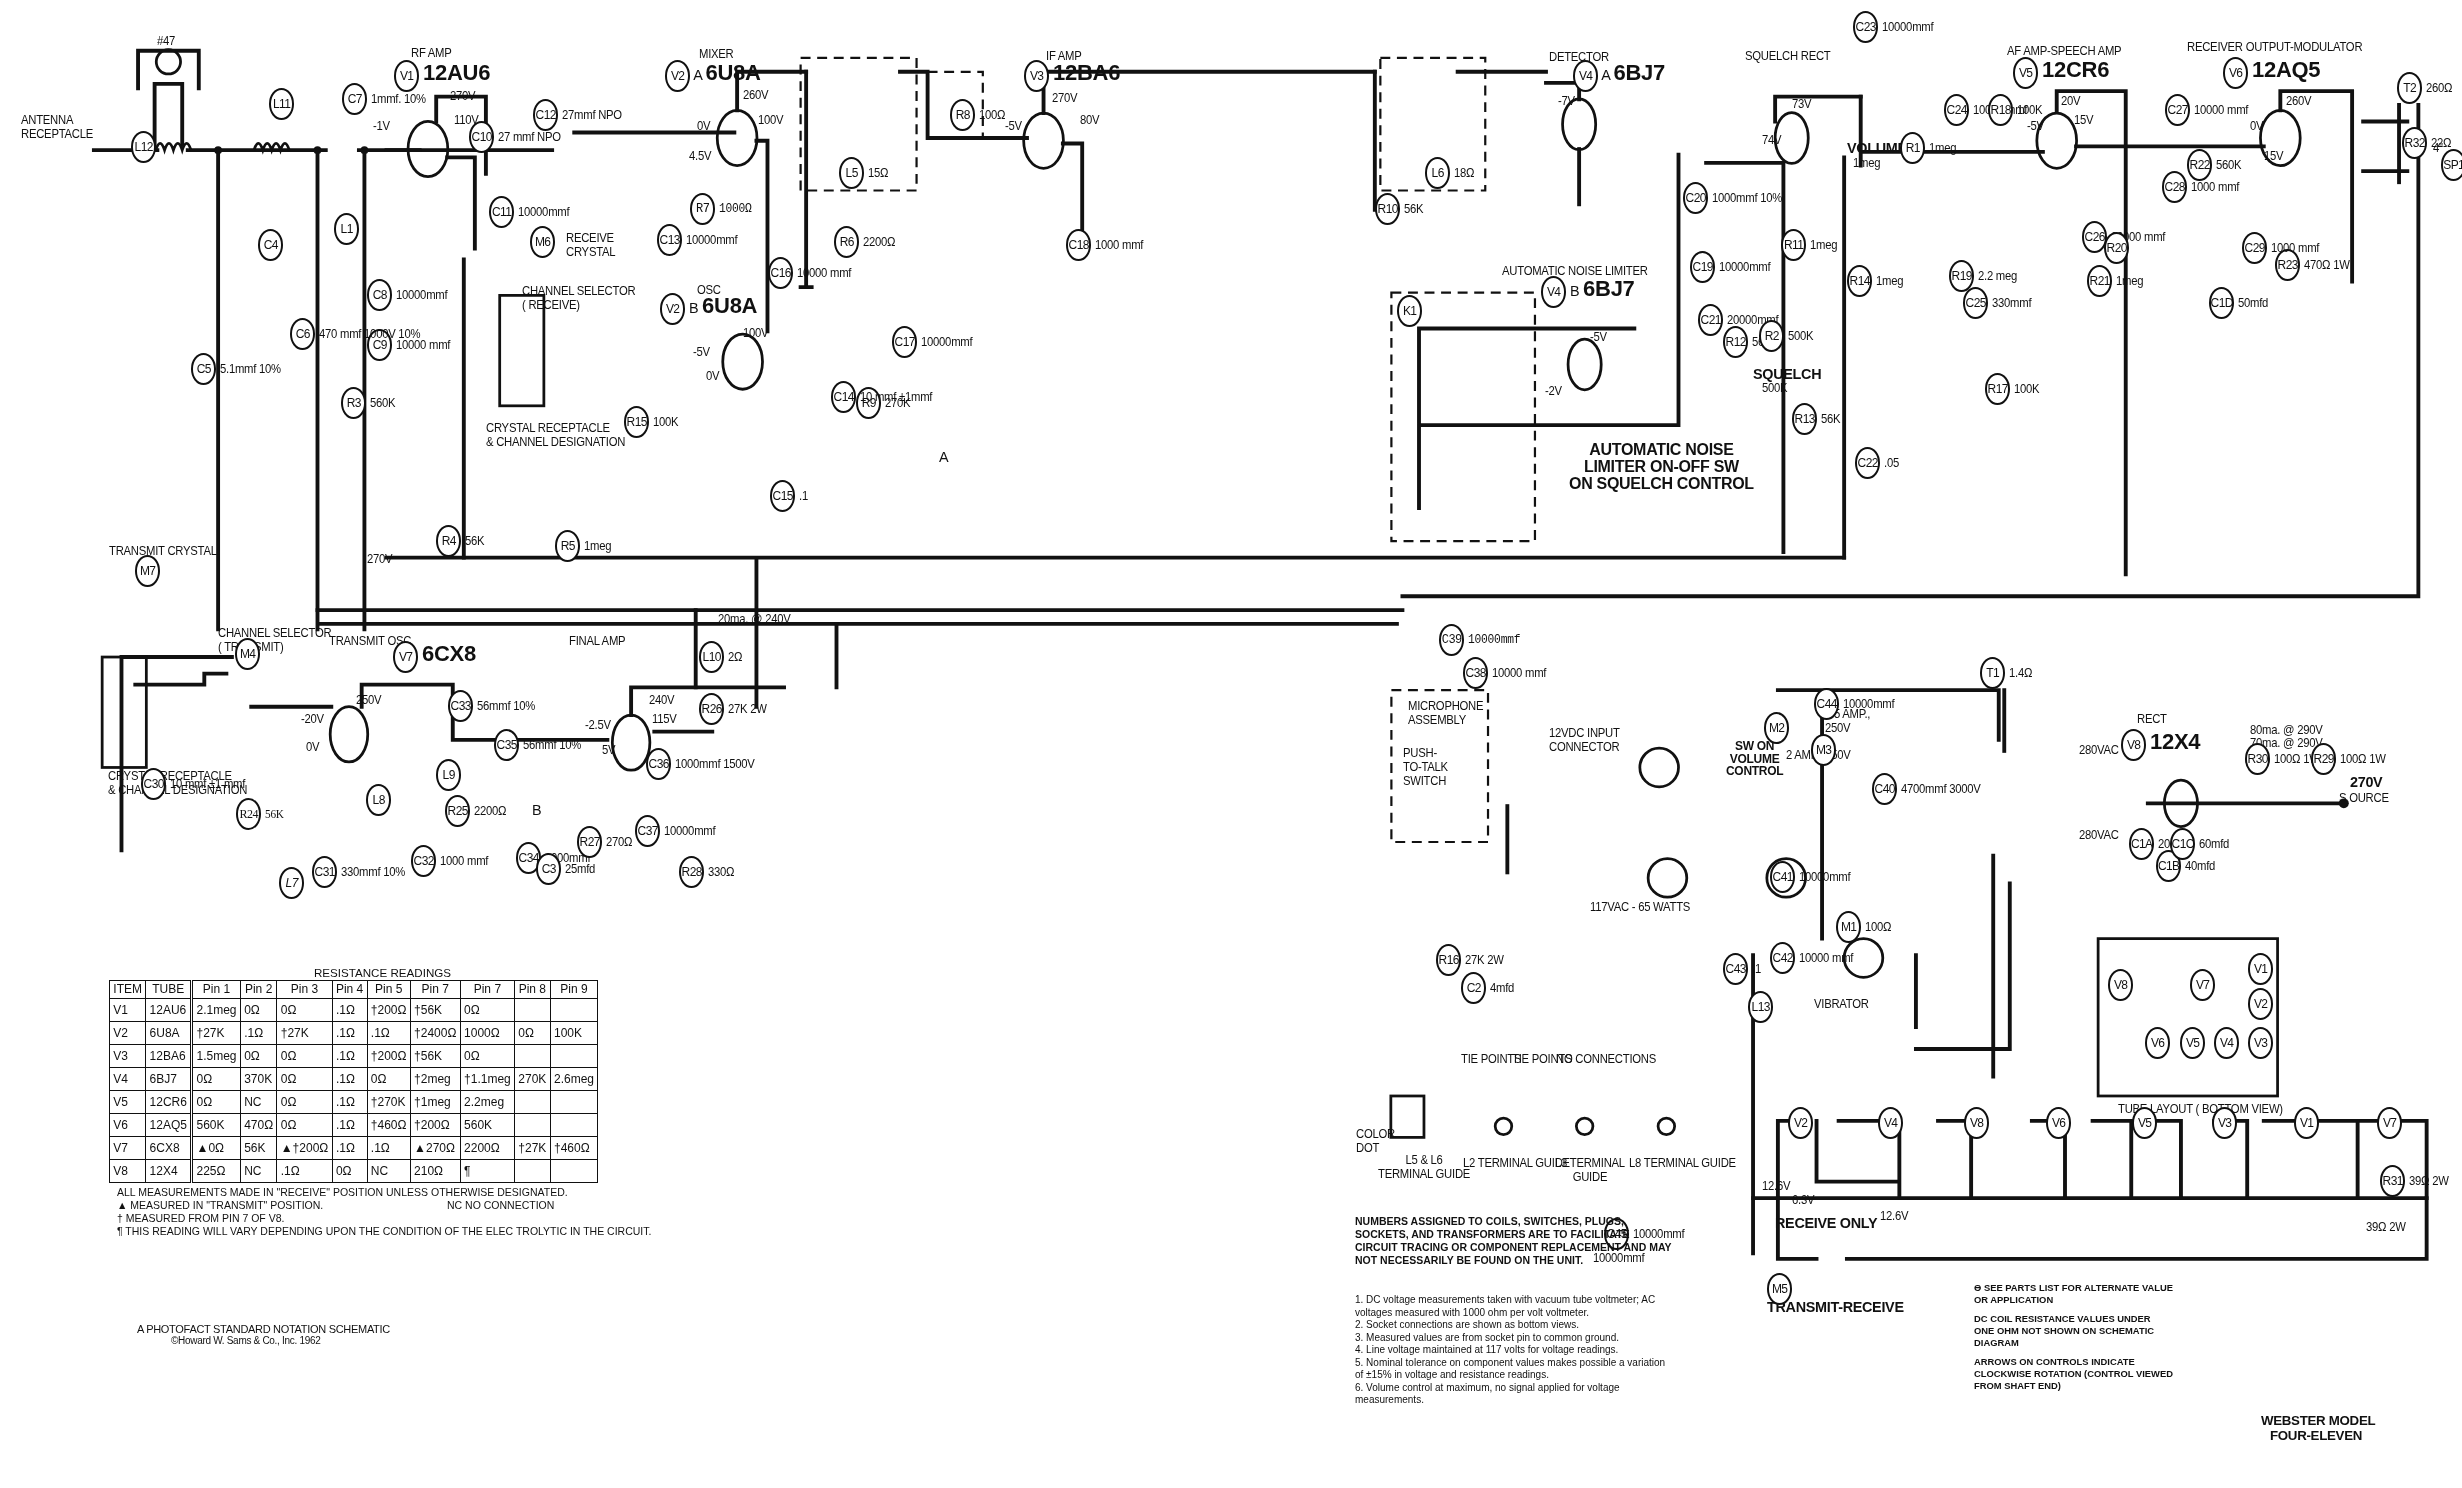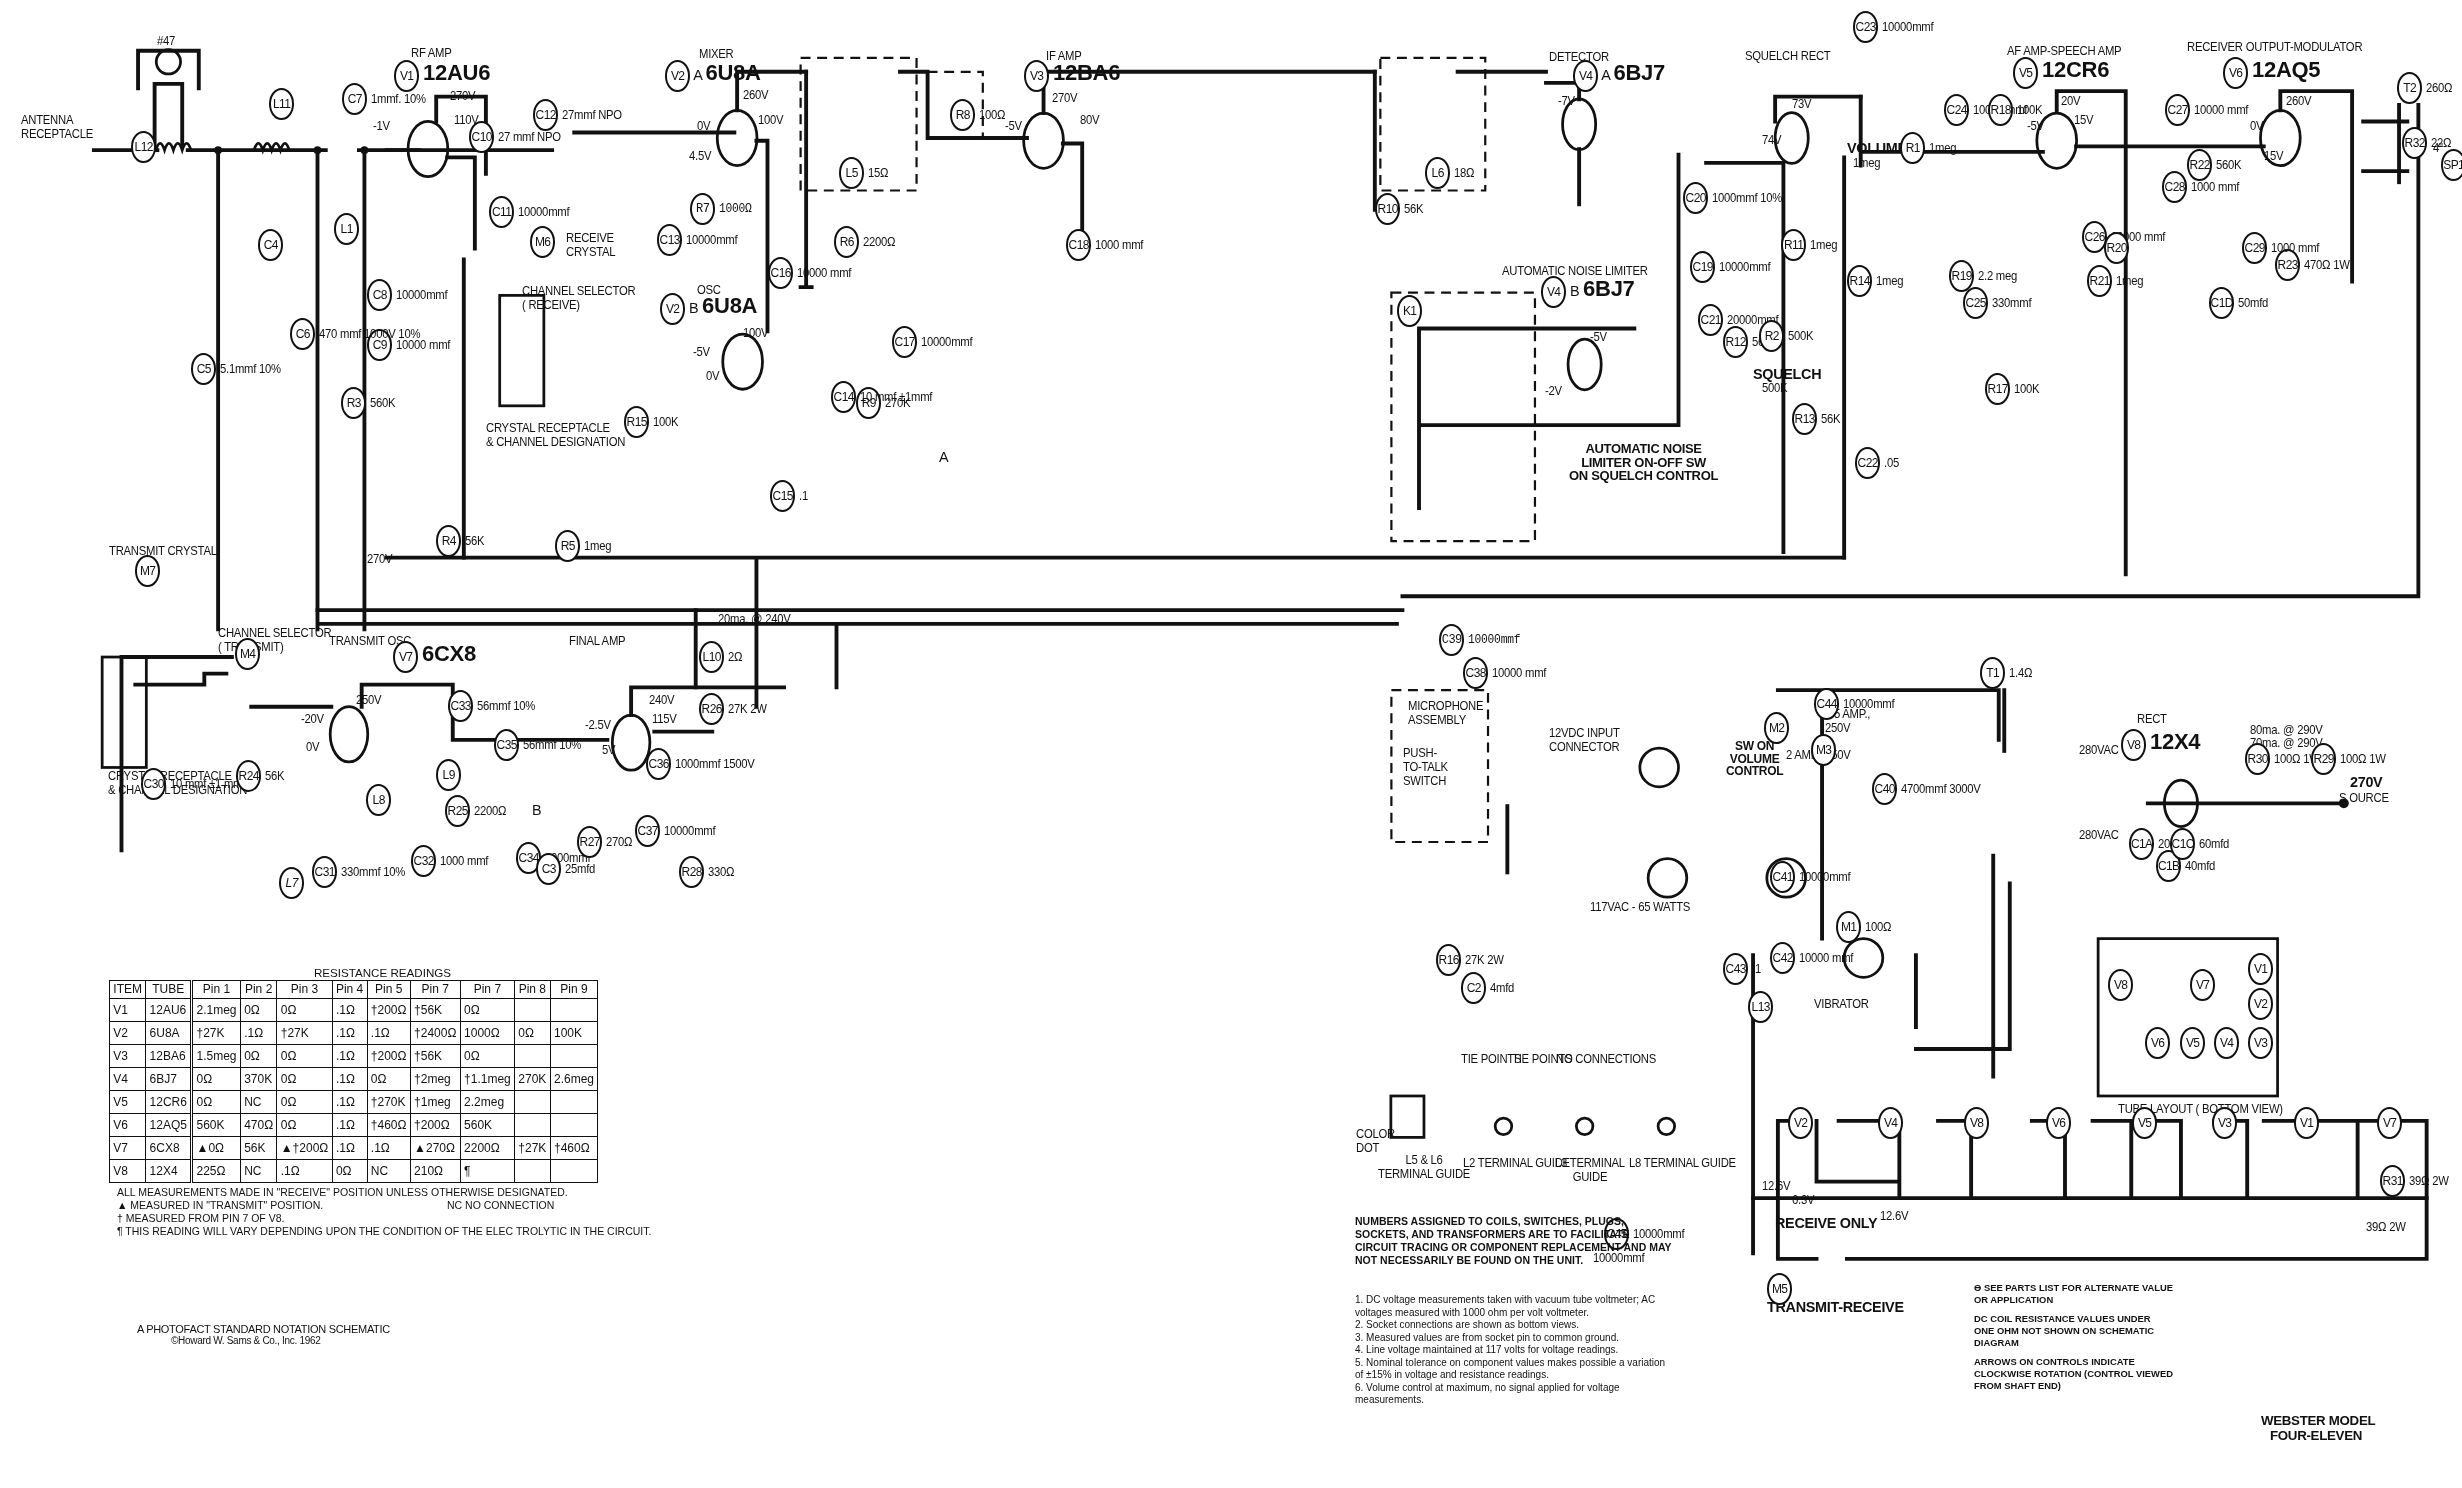--- a/index.html
+++ b/index.html
@@ -177,21 +177,21 @@
 CRYSTAL</div>
 <div class="lbl sec" style="left:522px;top:284px;white-space:pre">CHANNEL SELECTOR
 ( RECEIVE)</div>
 <div class="lbl sec" style="left:486px;top:421px;white-space:pre">CRYSTAL RECEPTACLE
 &amp; CHANNEL DESIGNATION</div>
 <div class="lbl sec" style="left:109px;top:544px">TRANSMIT CRYSTAL</div>
 <div class="lbl sec" style="left:218px;top:626px;white-space:pre">CHANNEL SELECTOR
 ( TRANSMIT)</div>
 <div class="lbl sec" style="left:108px;top:769px;white-space:pre">CRYSTAL RECEPTACLE
 &amp; CHANNEL DESIGNATION</div>
-<div class="lbl bold" style="left:1569px;top:442px;white-space:pre;text-align:center;font-size:13px">AUTOMATIC NOISE
+<div class="lbl bold" style="left:1569px;top:442px;white-space:pre;text-align:center;font-size:16px">AUTOMATIC NOISE
 LIMITER ON-OFF SW
 ON SQUELCH CONTROL</div>
 <div class="lbl bold" style="left:1847px;top:141px">VOLUME</div>
 <div class="lbl sec" style="left:1853px;top:156px">1meg</div>
 <div class="lbl bold" style="left:1753px;top:367px">SQUELCH</div>
 <div class="lbl sec" style="left:1762px;top:381px">500K</div>
 <div class="lbl sec" style="left:2433px;top:141px">4"</div>
 <div class="lbl sec" style="left:1408px;top:699px;white-space:pre">MICROPHONE
 ASSEMBLY</div>
 <div class="lbl sec" style="left:1403px;top:746px;white-space:pre">PUSH-
@@ -337,21 +337,21 @@
     <div class="lbl" style="left: 235px; top: 638px;"><span class="ref">M4</span></div>
     <div class="lbl" style="left: 141px; top: 768px;"><span class="ref">C30</span><span class="sec" style="margin-left: 3.3px; display: inline-block;">10 mmf ±1 mmf</span></div>
     <div class="lbl" style="left: 448px; top: 690px;"><span class="ref">C33</span><span class="sec" style="margin-left: 3.3px; display: inline-block;">56mmf 10%</span></div>
     <div class="lbl" style="left: 494px; top: 729px;"><span class="ref">C35</span><span class="sec" style="margin-left: 3.3px; display: inline-block;">56mmf 10%</span></div>
     <div class="lbl" style="left: 366px; top: 784px;"><span class="ref">L8</span></div>
     <div class="lbl" style="left: 436px; top: 759px;"><span class="ref">L9</span></div>
     <div class="lbl" style="left: 445px; top: 795px;"><span class="ref">R25</span><span class="sec" style="margin-left: 3.3px; display: inline-block;">2200Ω</span></div>
     <div class="lbl" style="left: 411px; top: 845px;"><span class="ref">C32</span><span class="sec" style="margin-left: 3.3px; display: inline-block;">1000 mmf</span></div>
     <div class="lbl" style="left: 516px; top: 842px;"><span class="ref">C34</span><span class="sec" style="margin-left: 3.3px; display: inline-block;">1000mmf</span></div>
     <div class="lbl" style="left: 312px; top: 856px;"><span class="ref">C31</span><span class="sec" style="margin-left: 3.3px; display: inline-block;">330mmf 10%</span></div>
-    <div class="lbl" style="left: 236px; top: 760px;"><span class="ref">R24</span><span class="sec" style="margin-left: 3.3px; display: inline-block;">56K</span></div>
+    <div class="lbl" style="left: 236px; top: 798px; font-family: Liberation Serif, serif;"><span class="ref">R24</span><span class="sec" style="margin-left: 3.3px; display: inline-block;">56K</span></div>
     <div class="lbl" style="left: 279px; top: 867px; font-style: italic;"><span class="ref">L7</span></div>
     <div class="lbl" style="left: 699px; top: 641px;"><span class="ref">L10</span><span class="sec" style="margin-left: 3.3px; display: inline-block;">2Ω</span></div>
     <div class="lbl" style="left: 699px; top: 693px;"><span class="ref">R26</span><span class="sec" style="margin-left: 3.3px; display: inline-block;">27K 2W</span></div>
     <div class="lbl" style="left: 646px; top: 748px;"><span class="ref">C36</span><span class="sec" style="margin-left: 3.3px; display: inline-block;">1000mmf 1500V</span></div>
     <div class="lbl" style="left: 577px; top: 826px;"><span class="ref">R27</span><span class="sec" style="margin-left: 3.3px; display: inline-block;">270Ω</span></div>
     <div class="lbl" style="left: 635px; top: 815px;"><span class="ref">C37</span><span class="sec" style="margin-left: 3.3px; display: inline-block;">10000mmf</span></div>
     <div class="lbl" style="left: 536px; top: 853px;"><span class="ref">C3</span><span class="sec" style="margin-left: 3.3px; display: inline-block;">25mfd</span></div>
     <div class="lbl" style="left: 679px; top: 856px;"><span class="ref">R28</span><span class="sec" style="margin-left: 3.3px; display: inline-block;">330Ω</span></div>
     <div class="lbl" style="left: 1439px; top: 624px; font-family: Liberation Mono, monospace;"><span class="ref">C39</span><span class="sec" style="margin-left: 3.3px; display: inline-block;">10000mmf</span></div>
     <div class="lbl" style="left: 1463px; top: 657px;"><span class="ref">C38</span><span class="sec" style="margin-left: 3.3px; display: inline-block;">10000 mmf</span></div>

